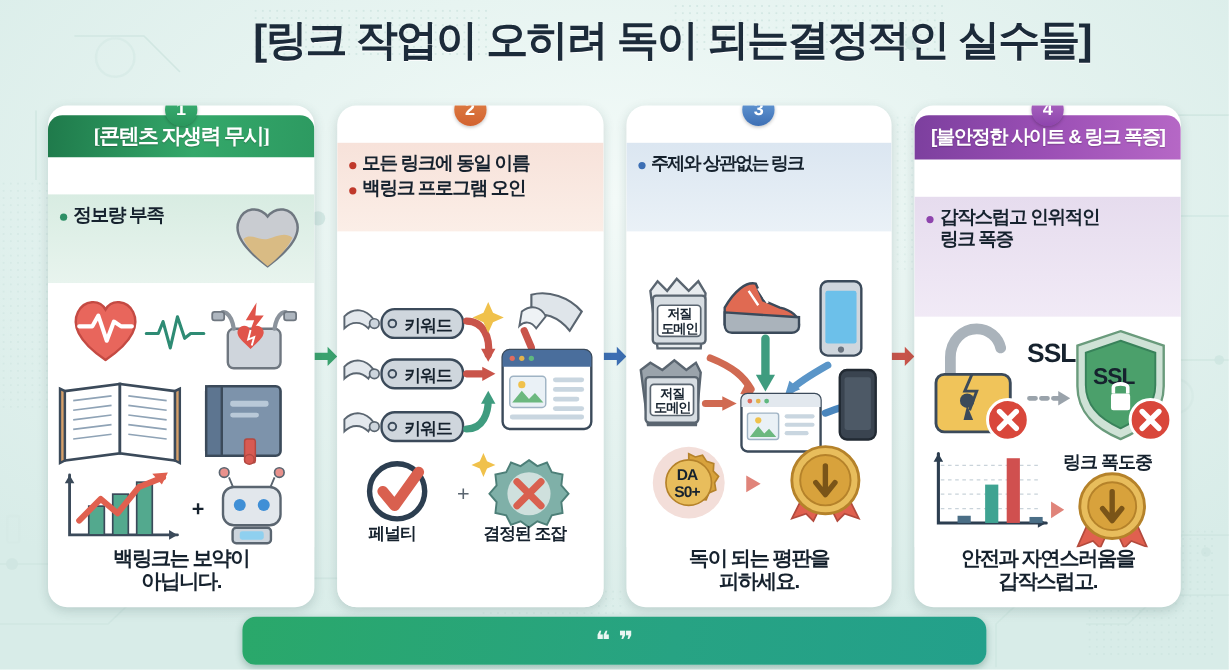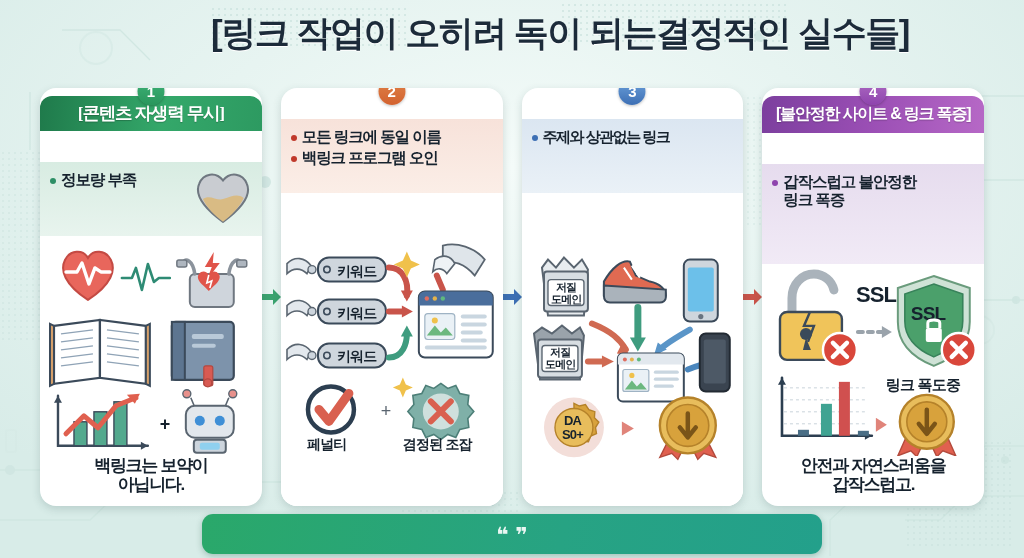--- a/index.html
+++ b/index.html
@@ -500,36 +500,38 @@
         <g>
           <path d="M142 200 L134 216 L146 212 L152 218 L158 206 Z" fill="#e0604f" stroke="#b34a3d" stroke-width="1.4"></path>
           <path d="M182 200 L190 216 L178 212 L172 218 L166 206 Z" fill="#e0604f" stroke="#b34a3d" stroke-width="1.4"></path>
           <circle cx="162" cy="184" r="28" fill="#e8bd5c" stroke="#b5822a" stroke-width="2.4"></circle>
           <circle cx="162" cy="184" r="21" fill="#d8a23c" stroke="#b5822a" stroke-width="1.6"></circle>
           <path d="M162 172 L162 192 M154 186 L162 196 L170 186" fill="none" stroke="#7a5418" stroke-width="4.5" stroke-linecap="round" stroke-linejoin="round"></path>
         </g>
       </svg>
     </div>
 
+    <div class="card-footer">독이 되는 평판을
+피하세요.</div>
   </div>
 
   <div class="conn">
     <svg width="19" height="20" viewBox="0 0 19 20">
       <path d="M0 7 L11 7 L11 2 L19 10 L11 18 L11 13 L0 13 Z" fill="#c9544a"></path>
     </svg>
   </div>
 
   <div class="card">
     <div class="num-badge" style="background:linear-gradient(#b06ec4,#8e44ad);">4</div>
     <div class="card-header" style="background:linear-gradient(95deg,#7c3f9e 0%,#9b4fb5 50%,#b668c6 100%);font-size:16px">[불안정한 사이트 &amp; 링크 폭증]</div>
 
     <div class="card-bullets" style="background:linear-gradient(#e6dcee,#f1eaf6);min-height:100px">
       <div class="bullet">
         <span class="dot" style="background:#8e44ad"></span>
-        <span>갑작스럽고 불안정한
+        <span>갑작스럽고 인위적인
 링크 폭증</span>
       </div>
     </div>
 
     <div class="card-art">
       <svg viewBox="0 0 214 190">
 
         <g>
           <path d="M26 48 L26 32 C26 18 36 8 48 8 C58 8 66 15 68 24" fill="none" stroke="#aab3bb" stroke-width="9" stroke-linecap="round"></path>
           <rect x="14" y="46" width="62" height="48" rx="7" fill="#f0c45a" stroke="#3b4a5a" stroke-width="2.4"></rect>

